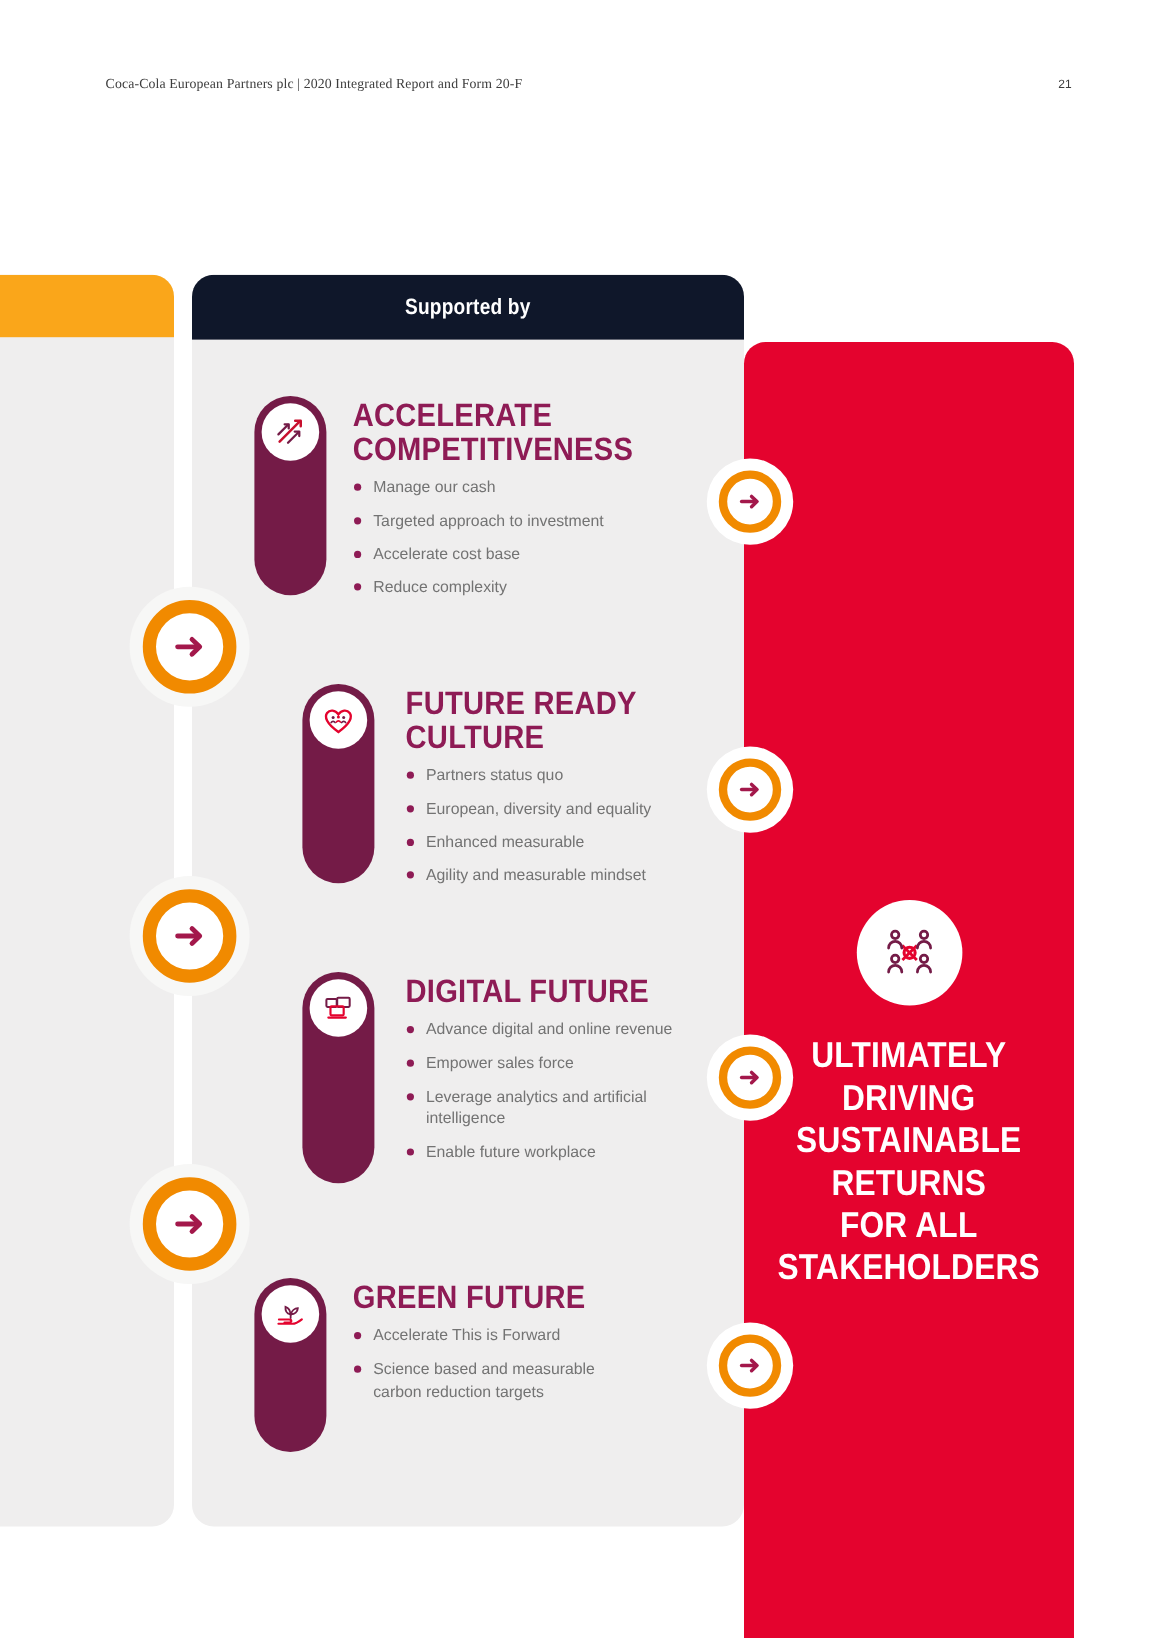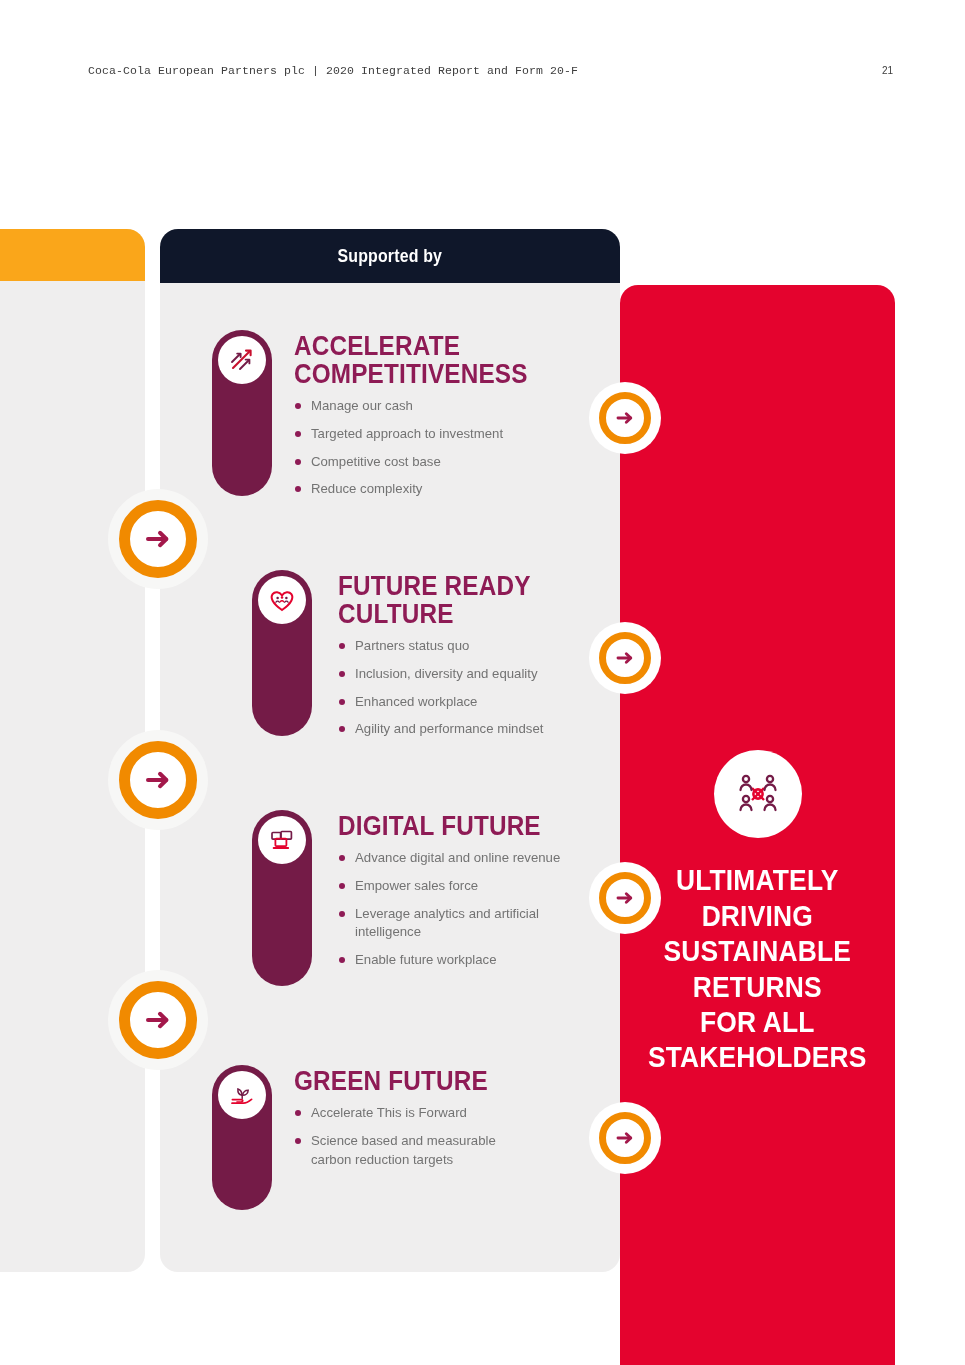--- a/index.html
+++ b/index.html
@@ -26,21 +26,21 @@
     left: 88px;
     right: 72px;
     display: flex;
     justify-content: space-between;
     align-items: baseline;
   }
   .doc-header-text {
     font-size: 11.5px;
     color: #3d3d3d;
     letter-spacing: 0.1px;
-    font-family: Liberation Mono, monospace;
+    font-family: Liberation Serif, serif;
     text-align: center;
   }
   .doc-header-page {
     font-size: 10px;
     color: #3d3d3d;
   }
 
   
   .left-panel {
     position: absolute;
@@ -317,21 +317,21 @@
       </div>
     </div>
     <div class="pillar-body" style="margin-left:22px;">
       <div class="pillar-title">
         <div>ACCELERATE</div>
         <div>COMPETITIVENESS</div>
       </div>
       <ul class="pillar-list">
         <li>Manage our cash</li>
         <li>Targeted approach to investment</li>
-        <li>Competitive cost base</li>
+        <li>Accelerate cost base</li>
         <li>Reduce complexity</li>
       </ul>
     </div>
   </div>
 
   <div class="pillar" style="left:252px; top:570px; width:400px;">
     <div class="pillar-pill" style="height:166px;">
       <div class="pillar-pill-icon">
         <svg width="30" height="30" viewBox="0 0 30 30">
           <path d="M15 25 C5 18 3.2 12.4 5.6 9.2 C7.9 6.1 12.3 6.6 15 10.3 C17.7 6.6 22.1 6.1 24.4 9.2 C26.8 12.4 25 18 15 25 Z" fill="none" stroke="#E4032E" stroke-width="2"></path>
@@ -344,23 +344,23 @@
         </svg>
       </div>
     </div>
     <div class="pillar-body" style="margin-left:26px;">
       <div class="pillar-title">
         <div>FUTURE READY</div>
         <div>CULTURE</div>
       </div>
       <ul class="pillar-list">
         <li>Partners status quo</li>
-        <li>Inclusion, diversity and equality</li>
-        <li>Enhanced workplace</li>
-        <li>Agility and performance mindset</li>
+        <li>European, diversity and equality</li>
+        <li>Enhanced measurable</li>
+        <li>Agility and measurable mindset</li>
       </ul>
     </div>
   </div>
 
   <div class="pillar" style="left:252px; top:810px; width:400px;">
     <div class="pillar-pill" style="height:176px;">
       <div class="pillar-pill-icon">
         <svg width="30" height="30" viewBox="0 0 30 30">
           <rect x="5" y="7.5" width="8.6" height="6.6" rx="0.9" fill="none" stroke="#741B47" stroke-width="1.7"></rect>
           <rect x="14" y="6.5" width="10.4" height="7.6" rx="0.9" fill="none" stroke="#741B47" stroke-width="1.7"></rect>

